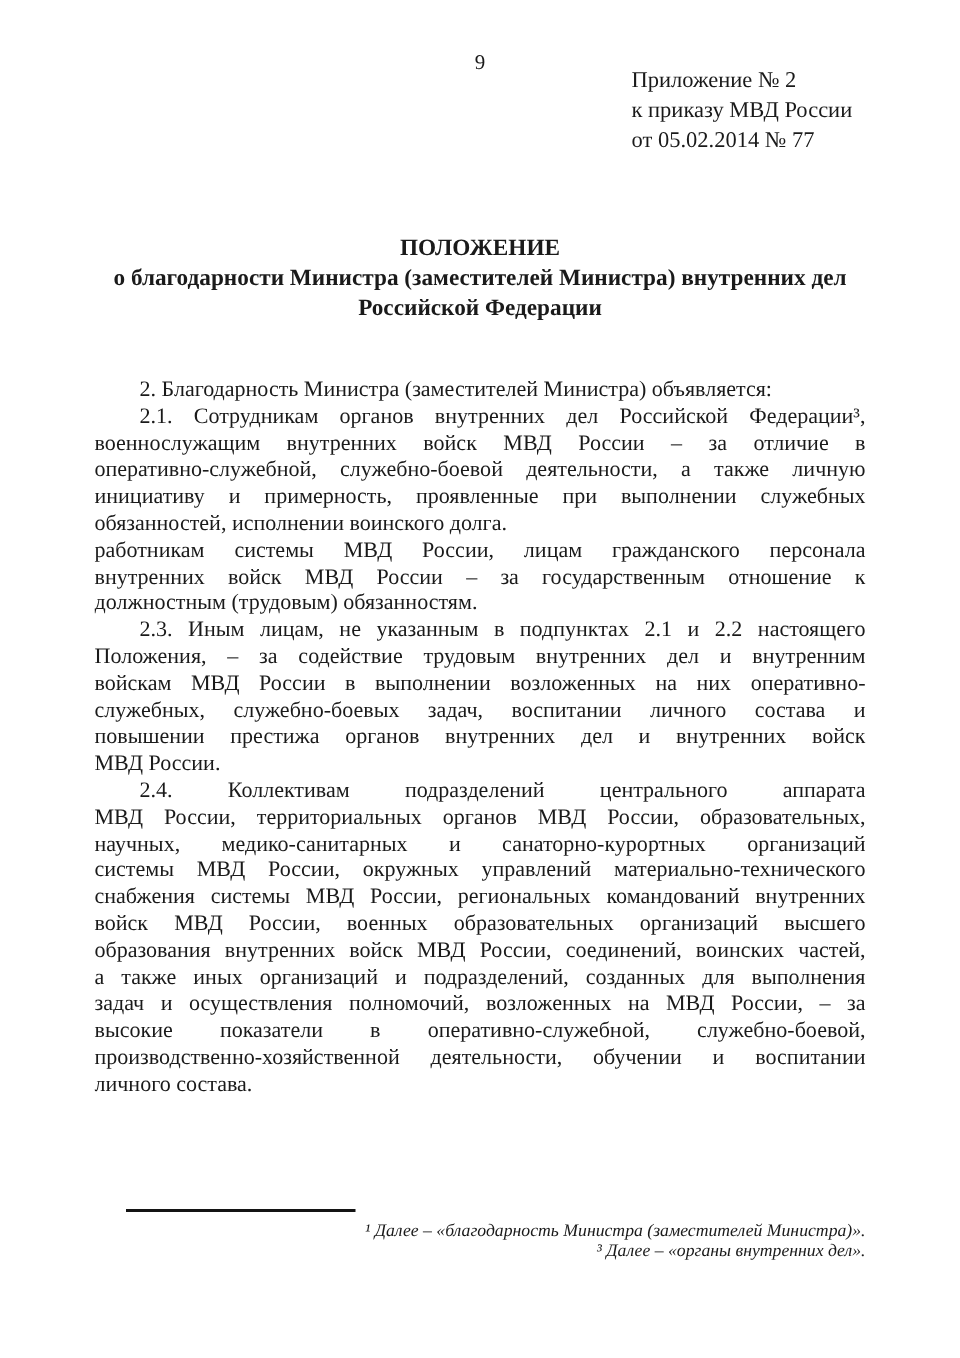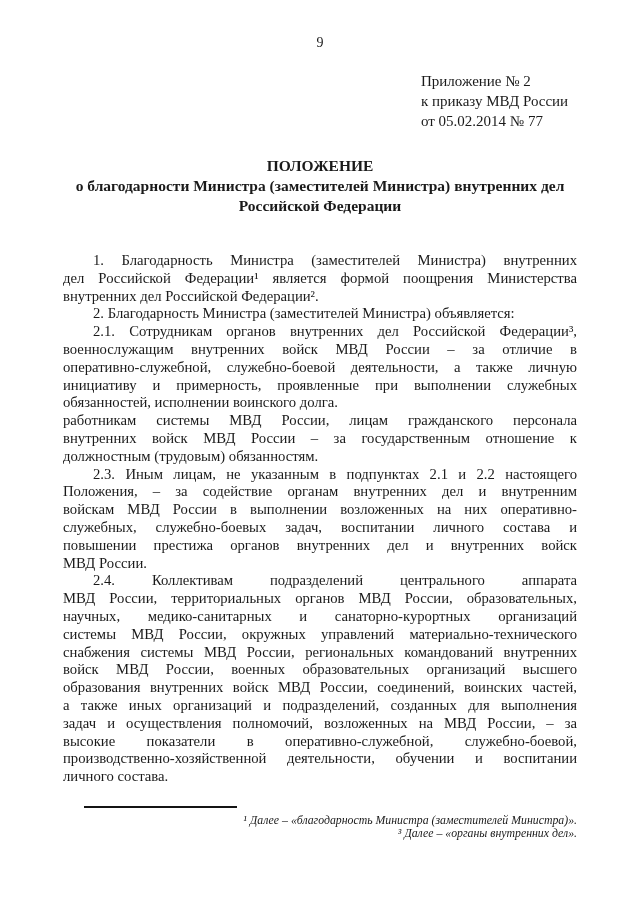--- a/index.html
+++ b/index.html
@@ -14,21 +14,21 @@
     background: #ffffff;
     color: #1a1a1a;
     overflow: hidden;
   }
   .page-number {
     position: absolute; top: 35px; left: 0; right: 0;
     text-align: center;
     font-size: 14px; line-height: 16px;
   }
   .annex-block {
-    position: absolute; top: 71px; left: 421px;
+    position: absolute; top: 44px; left: 421px;
     font-size: 15px; line-height: 20px;
     text-align: left;
   }
   .doc-title {
     position: absolute; top: 156px; left: 40px; width: 560px;
     text-align: center;
     font-weight: 700;
     font-size: 15.5px; line-height: 20px;
   }
   .doc-body {
@@ -75,42 +75,37 @@
     </div>
 
   <div class="doc-title">
       <div class="line first">ПОЛОЖЕНИЕ</div>
       <div class="line">о благодарности Министра (заместителей Министра) внутренних дел</div>
       <div class="line last">Российской Федерации</div>
     </div>
 
   <div class="doc-body">
       <div class="para">
-        <div class="line first">1. Благодарность Министра (заместителей Министра) внутренних</div>
-        <div class="line">дел Российской Федерации¹ является формой поощрения Министерства</div>
-        <div class="line last">внутренних дел Российской Федерации².</div>
-      </div>
-      <div class="para">
         <div class="line first last">2. Благодарность Министра (заместителей Министра) объявляется:</div>
       </div>
       <div class="para">
         <div class="line first">2.1. Сотрудникам органов внутренних дел Российской Федерации³,</div>
         <div class="line">военнослужащим внутренних войск МВД России – за отличие в</div>
         <div class="line">оперативно-служебной, служебно-боевой деятельности, а также личную</div>
         <div class="line">инициативу и примерность, проявленные при выполнении служебных</div>
         <div class="line last">обязанностей, исполнении воинского долга.</div>
       </div>
       <div class="para">
         <div class="line">работникам системы МВД России, лицам гражданского персонала</div>
         <div class="line">внутренних войск МВД России – за государственным отношение к</div>
         <div class="line last">должностным (трудовым) обязанностям.</div>
       </div>
       <div class="para">
         <div class="line first">2.3. Иным лицам, не указанным в подпунктах 2.1 и 2.2 настоящего</div>
-        <div class="line">Положения, – за содействие органам внутренних дел и внутренним</div>
+        <div class="line">Положения, – за содействие трудовым внутренних дел и внутренним</div>
         <div class="line">войскам МВД России в выполнении возложенных на них оперативно-</div>
         <div class="line">служебных, служебно-боевых задач, воспитании личного состава и</div>
         <div class="line">повышении престижа органов внутренних дел и внутренних войск</div>
         <div class="line last">МВД России.</div>
       </div>
       <div class="para">
         <div class="line first">2.4. Коллективам подразделений центрального аппарата</div>
         <div class="line">МВД России, территориальных органов МВД России, образовательных,</div>
         <div class="line">научных, медико-санитарных и санаторно-курортных организаций</div>
         <div class="line">системы МВД России, окружных управлений материально-технического</div>

